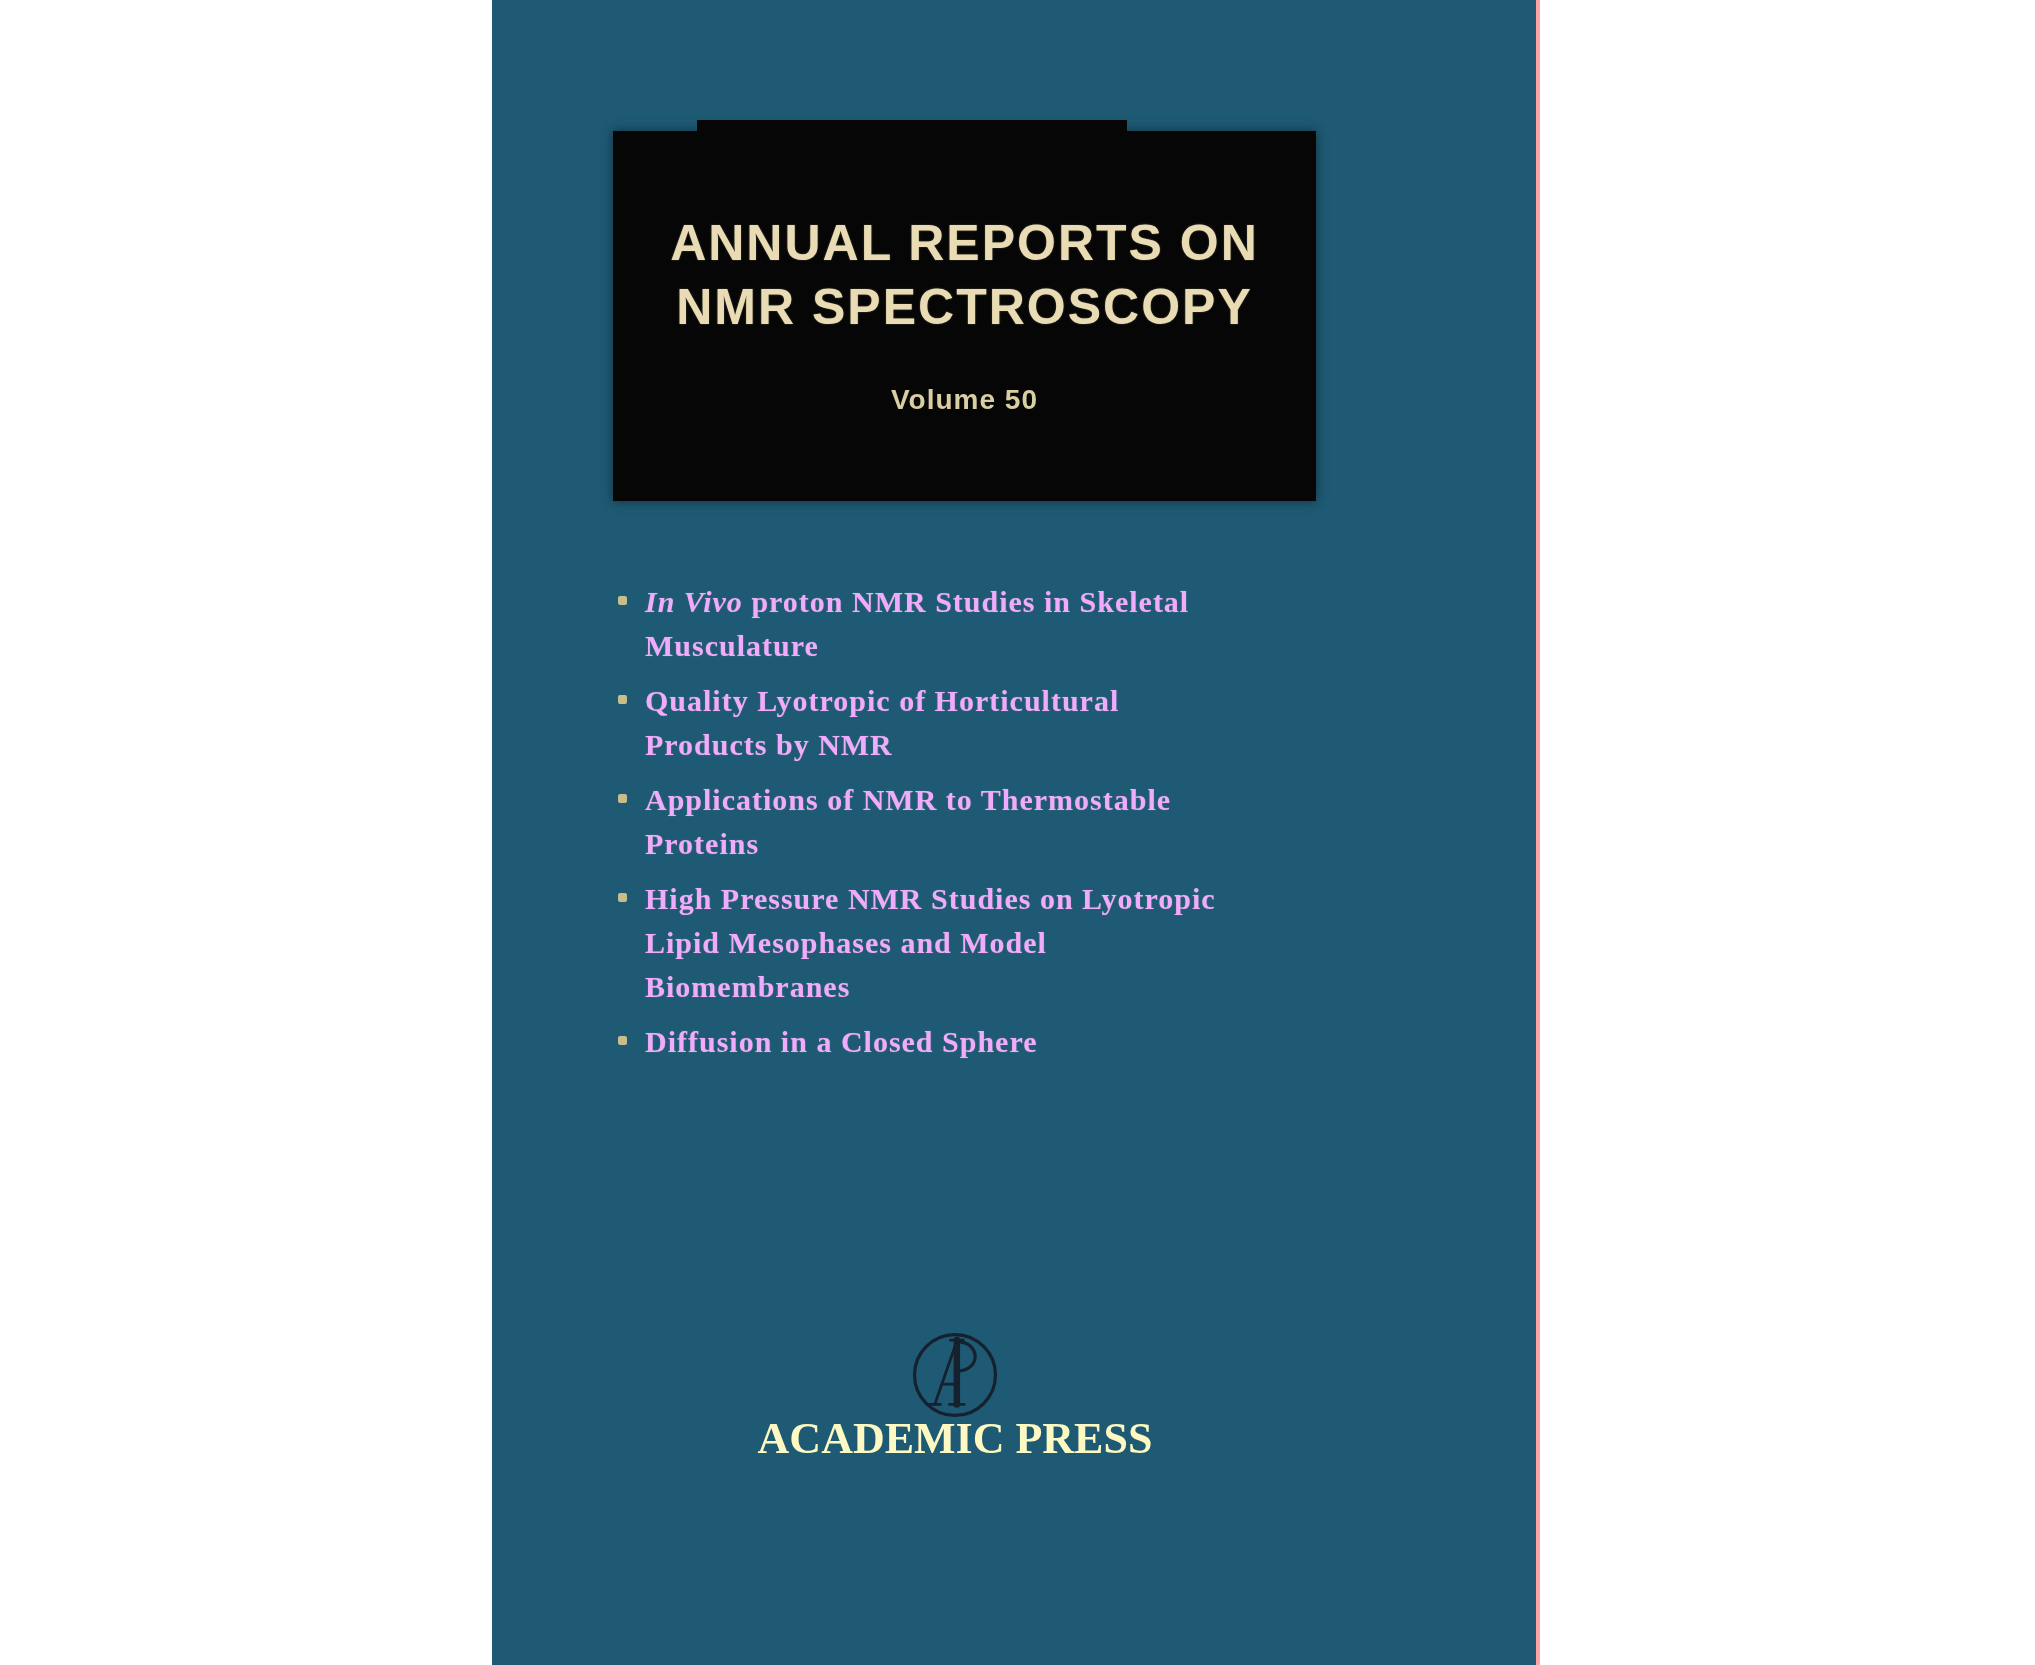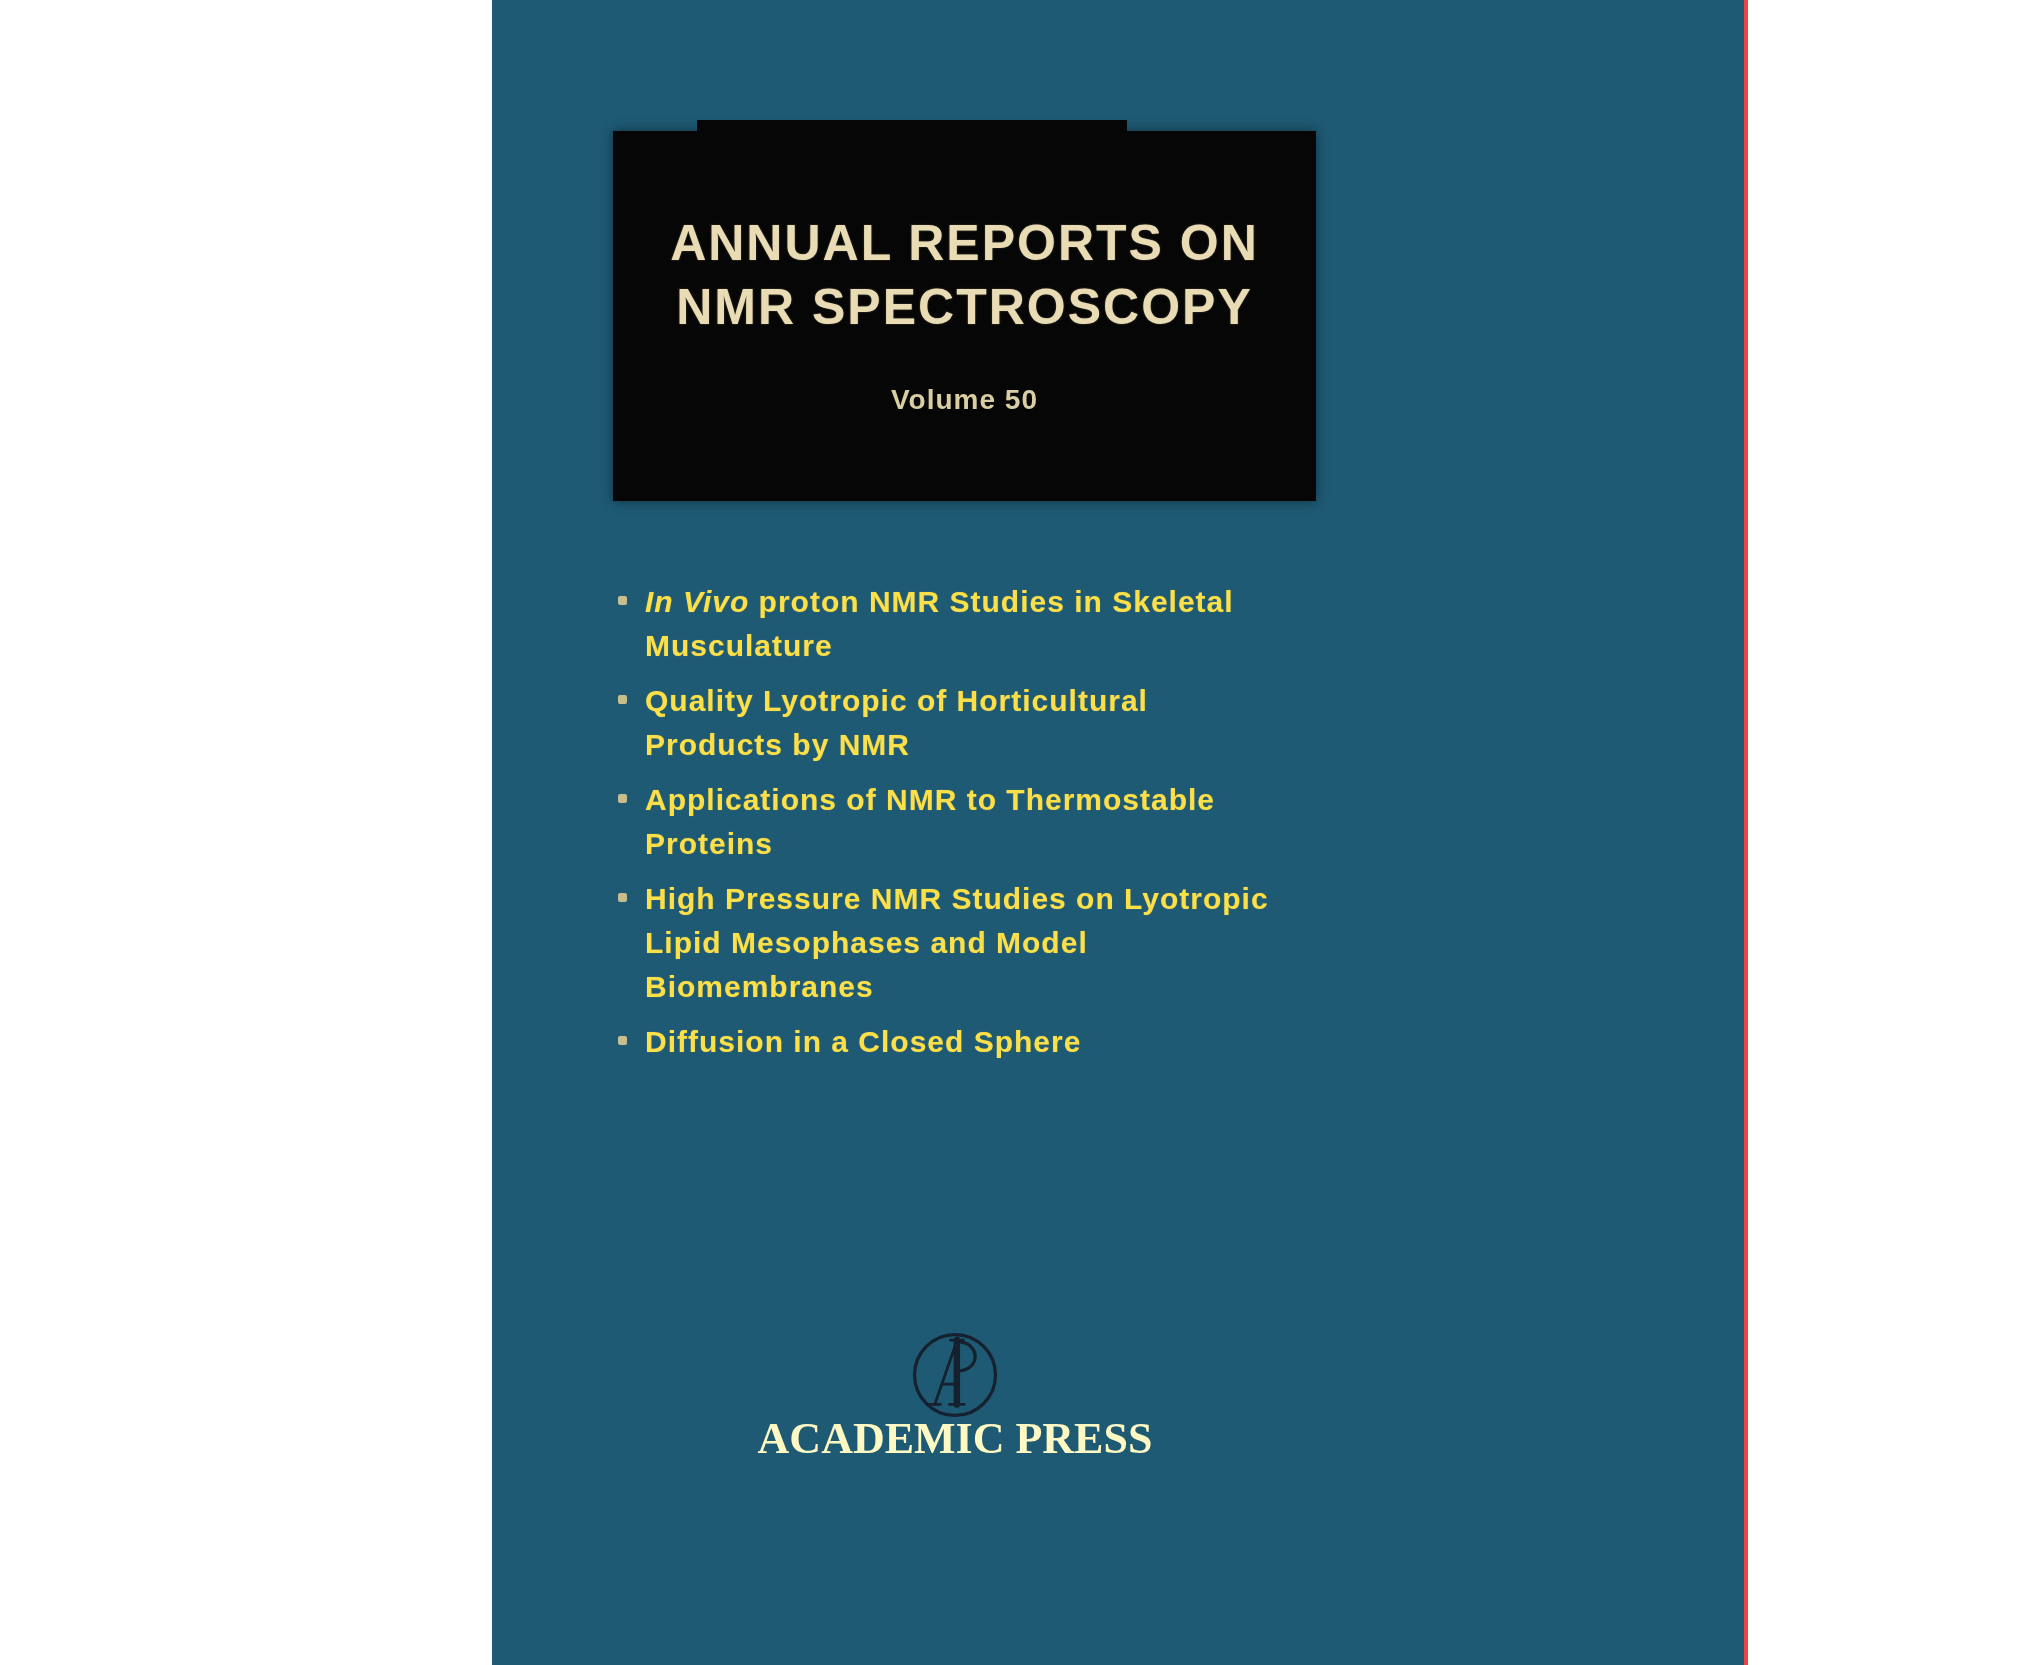--- a/index.html
+++ b/index.html
@@ -6,23 +6,23 @@
   #stage{
     position:relative;
     width:2035px;height:1665px;
     background:#ffffff;
     overflow:hidden;
     font-family:"Liberation Sans", sans-serif;
   }
   .cover{
     position:absolute;
     left:492px;top:0;
-    width:1256px;height:1665px;
+    width:1048px;height:1665px;
     background:#1e5a73;
-    border-right:4px solid #ef4444;
+    border-right:4px solid #fca5a5;
     box-sizing:border-box;
   }
   .title-box{
     position:absolute;
     left:121px;top:131px;
     width:703px;height:370px;
     background:#060606;
     box-shadow:0 0 10px rgba(5,15,20,0.55);
     display:flex;flex-direction:column;align-items:center;
   }
@@ -68,23 +68,24 @@
     margin-top:16px;
     margin-right:18px;
     border-radius:2px;
     background:#c8bd8d;
   }
   .toc-text{
     font-size:30px;
     font-weight:bold;
     letter-spacing:1px;
     line-height:44px;
-    color:#fde047;
+    color:#f0abfc;
     white-space:pre-line;
     text-shadow:0 0 2px rgba(200,189,141,0.25);
+    font-family:Liberation Serif, serif;
   }
   .toc-text .ital{font-style:italic;}
   .ap-logo{
     position:absolute;
     left:463px;top:1329px;
     transform:translateX(-50%);
     width:92px;height:92px;
   }
   .publisher{
     position:absolute;

